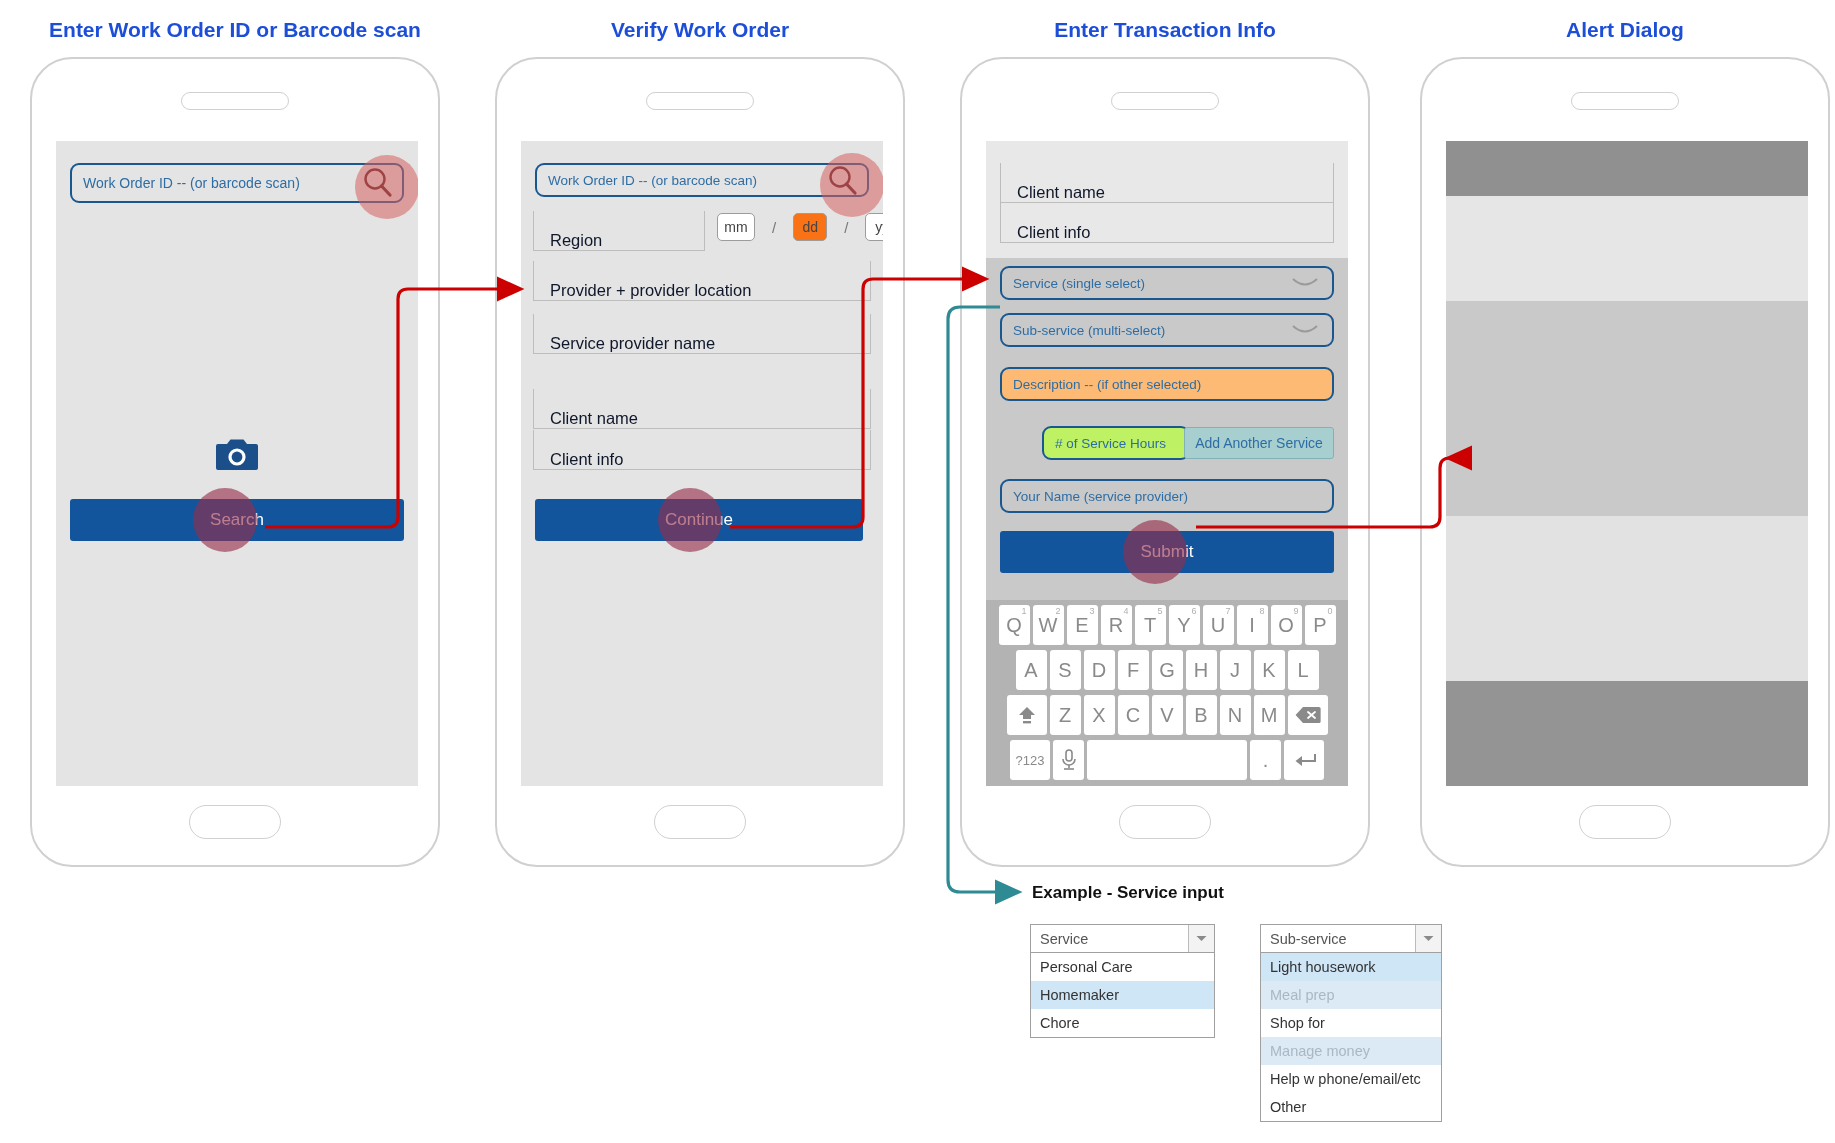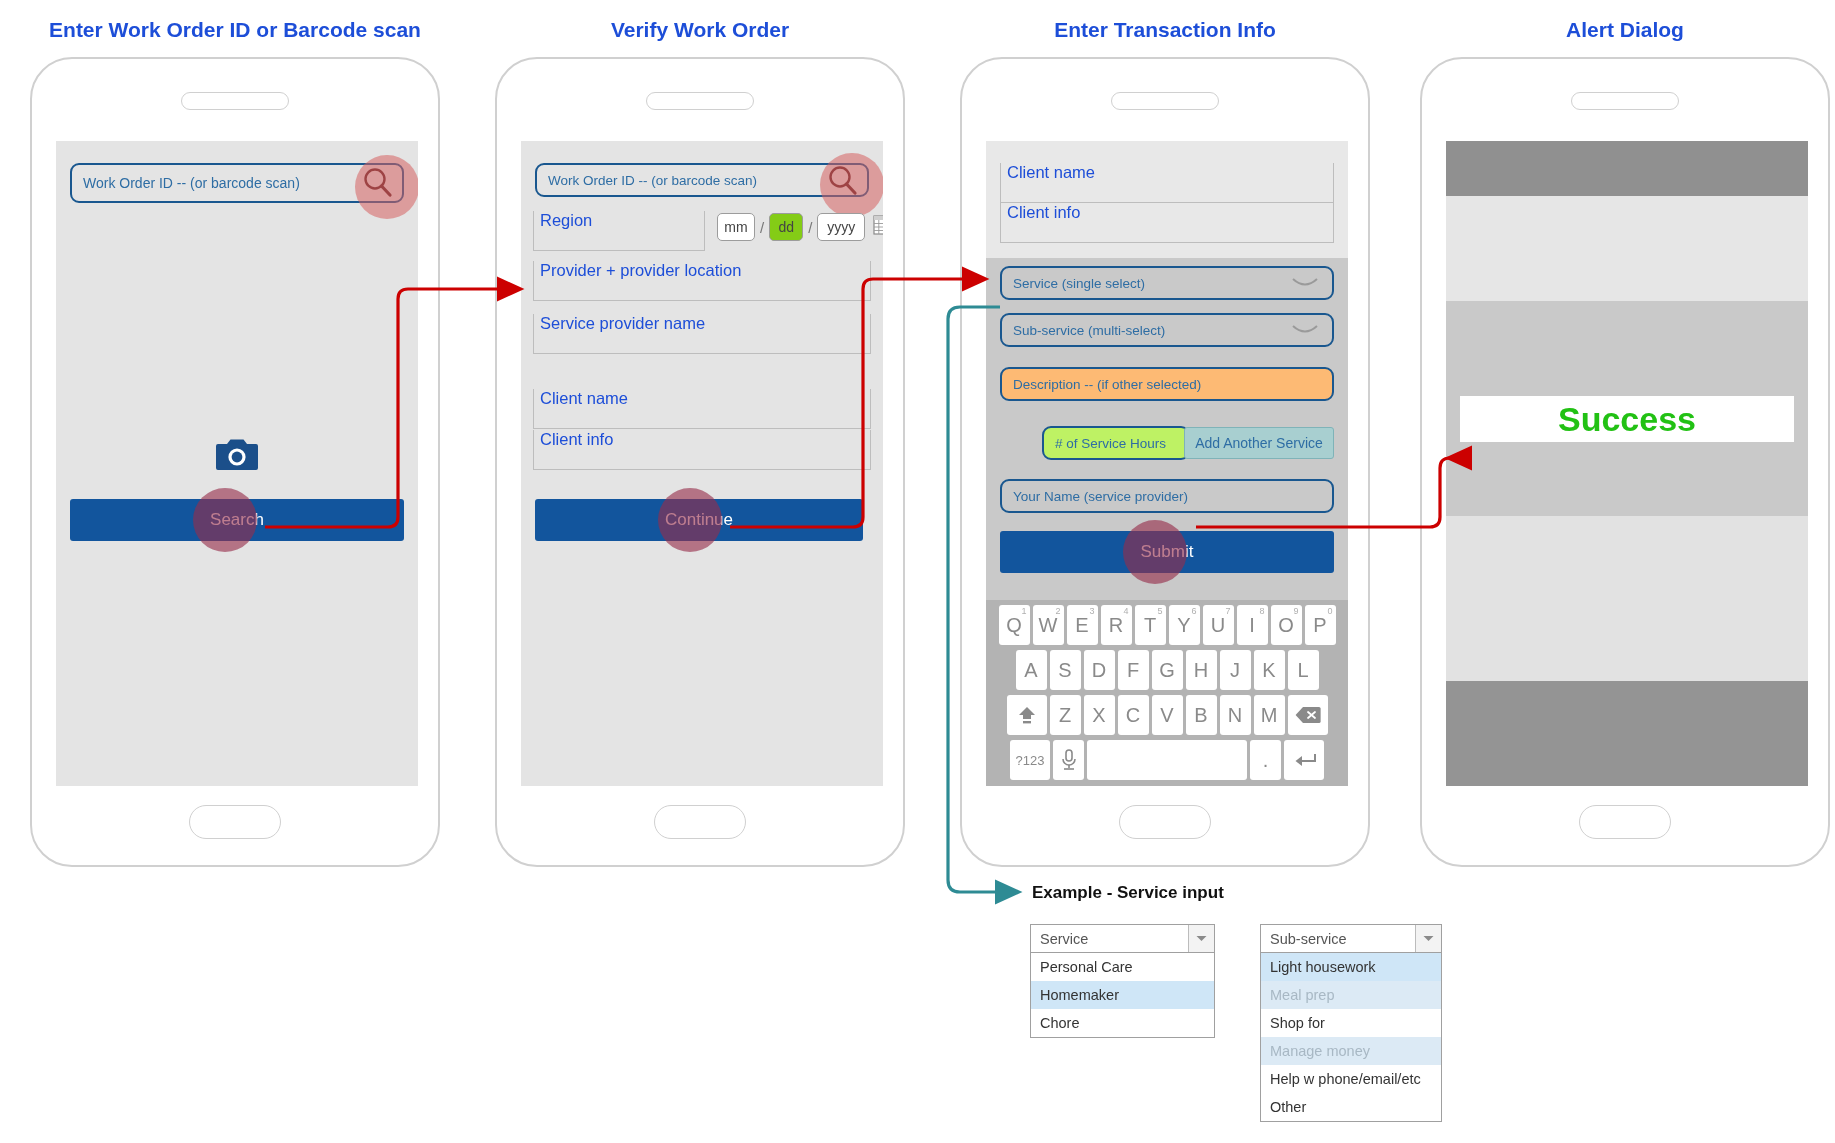--- a/index.html
+++ b/index.html
@@ -62,23 +62,23 @@
   .ul-field {
     position: relative;
     height: 40px;
     border-bottom: 1.5px solid #bdbdbd;
     border-left: 1.5px solid #bdbdbd;
     border-right: 1.5px solid #bdbdbd;
     border-top: none;
     border-left-width: 1px;
     border-right-width: 1px;
     display: flex;
-    align-items: flex-start;
-    padding-left: 6px;
-    color: #1d4ed8;
+    align-items: flex-end;
+    padding-left: 16px;
+    color: #0f172a;
     font-size: 16.5px;
   }
 
   
   .blue-input {
     position: relative;
     border: 2px solid #19578f;
     border-radius: 9px;
     background: #e4e4e4;
     color: #2e6da4;
@@ -273,26 +273,26 @@
         <line x1="21.5" y1="21" x2="30" y2="30" stroke="#5c1f22" stroke-width="3.2" stroke-linecap="round"></line>
       </svg>
     </span>
 
     <div class="tap" style="left:299px; top:12px;"></div>
 
     <div class="ul-field" style="position:absolute; left:12px; top:70px; width:172px;">
       <span>Region</span>
     </div>
 
-    <div style="position:absolute; left:196px; top:72px; display:flex; align-items:center; gap:5px;">
+    <div style="position:absolute; left:196px; top:72px; display:flex; align-items:center; gap:17px;">
       <span style="width:38px;height:28px;border:1.4px solid #9c9c9c;border-radius:5px;background:#fff;display:flex;align-items:center;justify-content:center;font-size:14px;color:#444;">
         <span>mm</span>
       </span>
       <span style="color:#777;font-size:15px;">/</span>
-      <span style="width:34px;height:28px;border:1.4px solid #9c9c9c;border-radius:5px;background:#84cc16;display:flex;align-items:center;justify-content:center;font-size:14px;color:#444;">
+      <span style="width:34px;height:28px;border:1.4px solid #9c9c9c;border-radius:5px;background:#f97316;display:flex;align-items:center;justify-content:center;font-size:14px;color:#444;">
         <span>dd</span>
       </span>
       <span style="color:#777;font-size:15px;">/</span>
       <span style="width:48px;height:28px;border:1.4px solid #9c9c9c;border-radius:5px;background:#fff;display:flex;align-items:center;justify-content:center;font-size:14px;color:#444;">
         <span>yyyy</span>
       </span>
       <span style="margin-left:3px;">
         <svg width="22" height="22" viewBox="0 0 22 22">
           <rect x="1" y="2" width="20" height="18" fill="#fff" stroke="#8a8a8a" stroke-width="1.2"></rect>
           <rect x="1" y="2" width="20" height="4" fill="#cfcfcf"></rect>
@@ -537,23 +537,20 @@
   <div class="phone-speaker"></div>
   <div class="phone-home"></div>
 
   <div class="phone-screen" style="background:#ffffff;">
     <div class="band" style="height:55px; background:#909090;"></div>
     <div class="band" style="height:105px; background:#e6e6e6;"></div>
     <div class="band" style="height:215px; background:#c9c9c9;"></div>
     <div class="band" style="height:165px; background:#e2e2e2;"></div>
     <div class="band" style="height:105px; background:#949494;"></div>
 
-    <div class="success-box" style="top:255px;">
-      <span>Success</span>
-    </div>
   </div>
 </div>
 
 <svg id="arrows" width="1835" height="1143">
   <defs>
     <marker id="red-arrow" markerWidth="9" markerHeight="9" refX="7.2" refY="4.5" orient="auto">
       <path d="M0,0.6 L8.6,4.5 L0,8.4 z" fill="#cc0000"></path>
     </marker>
     <marker id="teal-arrow" markerWidth="9" markerHeight="9" refX="7.2" refY="4.5" orient="auto">
       <path d="M0,0.6 L8.6,4.5 L0,8.4 z" fill="#2e8b94"></path>

